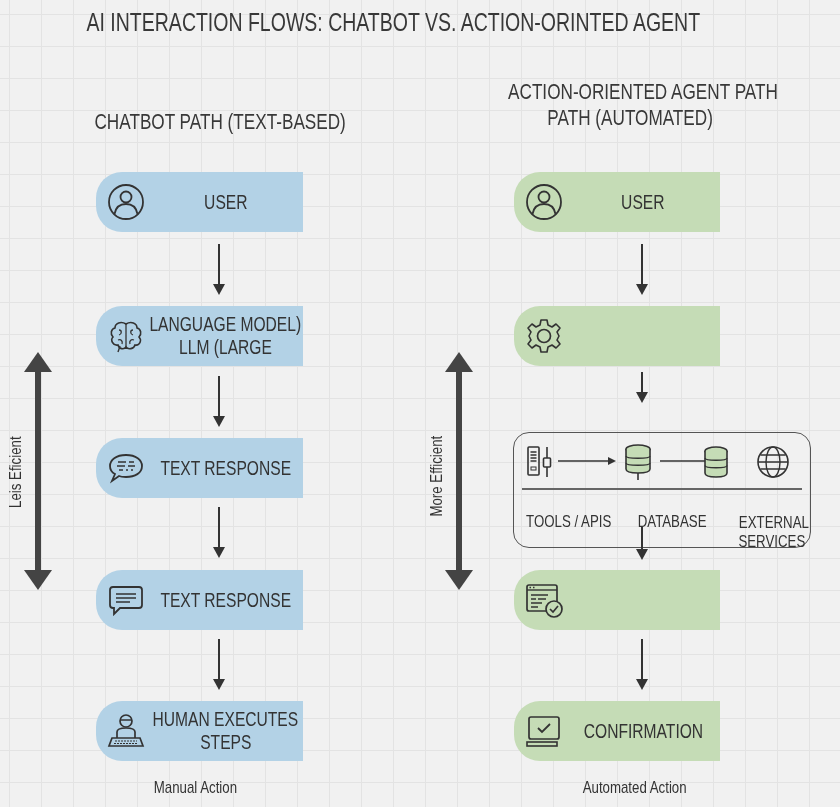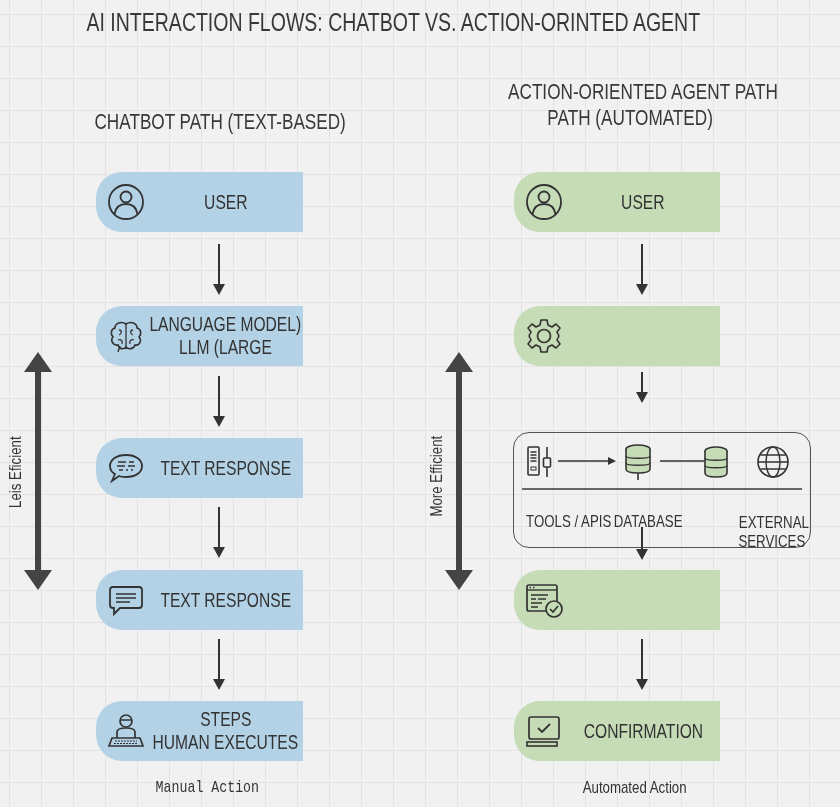--- a/index.html
+++ b/index.html
@@ -124,27 +124,27 @@
 <div class="box blue" style="top:701px;">
   <svg class="icon" viewBox="0 0 40 40">
     <circle cx="20" cy="10" r="6" fill="none" stroke="#333" stroke-width="1.7"></circle>
     <path d="M14 9 H26" stroke="#333" stroke-width="1.5"></path>
     <path d="M11 27 V21 C11 18 14 17 20 17 C26 17 29 18 29 21 V27" fill="none" stroke="#333" stroke-width="1.7"></path>
     <path d="M6 27 H34 L37 35 H3 Z" fill="none" stroke="#333" stroke-width="1.7"></path>
     <path d="M9 30 H31 M8 32.5 H32" stroke="#333" stroke-width="1.2" stroke-dasharray="2 1"></path>
   </svg>
   <div class="label">
     <div>
+      <div><span class="cond">HUMAN EXECUTES</span></div>
       <div><span class="cond">STEPS</span></div>
-      <div><span class="cond">HUMAN EXECUTES</span></div>
     </div>
   </div>
 </div>
 
-<div class="abs foot" style="left:107px; width:200px; top:778px;font-family:Liberation Mono, monospace;">
+<div class="abs foot" style="left:95px; width:200px; top:778px;">
   <span class="cond">Manual Action</span>
 </div>
 
 <svg class="abs" style="left:22px; top:352px; width:32px; height:238px;" viewBox="0 0 32 238">
   <rect x="13" y="18" width="6" height="202" fill="#444"></rect>
   <polygon points="16,0 2,20 30,20" fill="#444"></polygon>
   <polygon points="16,238 2,218 30,218" fill="#444"></polygon>
 </svg>
 <div class="abs side-label" style="left:-34px; top:462px; width:100px; text-align:center; transform: rotate(-90deg);">
   <span class="cond">Leis Eficient</span>
@@ -205,21 +205,21 @@
     <path d="M3 6 V28 C3 31 9 32 14 32 C19 32 25 31 25 28 V6" fill="#c5dcb6" stroke="#333" stroke-width="1.6"></path>
     <path d="M3 13 C3 16 25 16 25 13 M3 20.5 C3 23.5 25 23.5 25 20.5" fill="none" stroke="#333" stroke-width="1.4"></path>
   </svg>
   <svg class="abs" style="left:242px; top:12px; width:34px; height:34px;" viewBox="0 0 34 34">
     <circle cx="17" cy="17" r="15" fill="none" stroke="#333" stroke-width="1.6"></circle>
     <ellipse cx="17" cy="17" rx="7" ry="15" fill="none" stroke="#333" stroke-width="1.4"></ellipse>
     <path d="M2 17 H32 M4.5 10 H29.5 M4.5 24 H29.5" stroke="#333" stroke-width="1.4"></path>
   </svg>
   <div class="panel-divider"></div>
   <div class="panel-label" style="left:0px; width:90px; top:79px;"><span class="cond">TOOLS / APIS</span></div>
-  <div class="panel-label" style="left:90px; width:80px; top:79px;"><span class="cond">DATABASE</span></div>
+  <div class="panel-label" style="left:90px; width:80px; top:79px;padding-left:24px;"><span class="cond">DATABASE</span></div>
   <div class="panel-label" style="left:215px; width:70px; top:80px;">
     <div><span class="cond">EXTERNAL</span></div>
     <div><span class="cond">SERVICES</span></div>
   </div>
 </div>
 
 <svg class="arrow" style="left:634px; top:527px; height:34px;" viewBox="0 0 16 34">
   <line x1="8" y1="0" x2="8" y2="24" stroke="#333" stroke-width="2"></line>
   <polygon points="2,22 14,22 8,33" fill="#333"></polygon>
 </svg>

